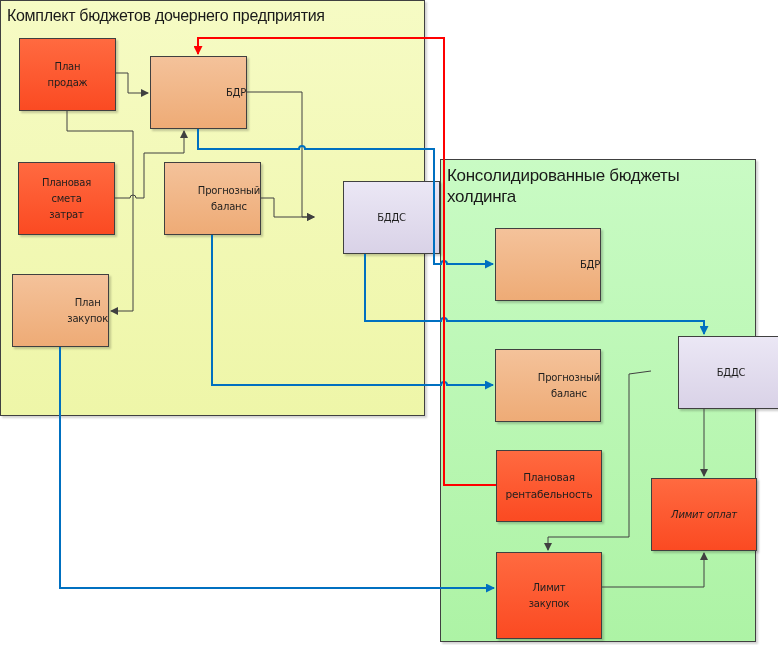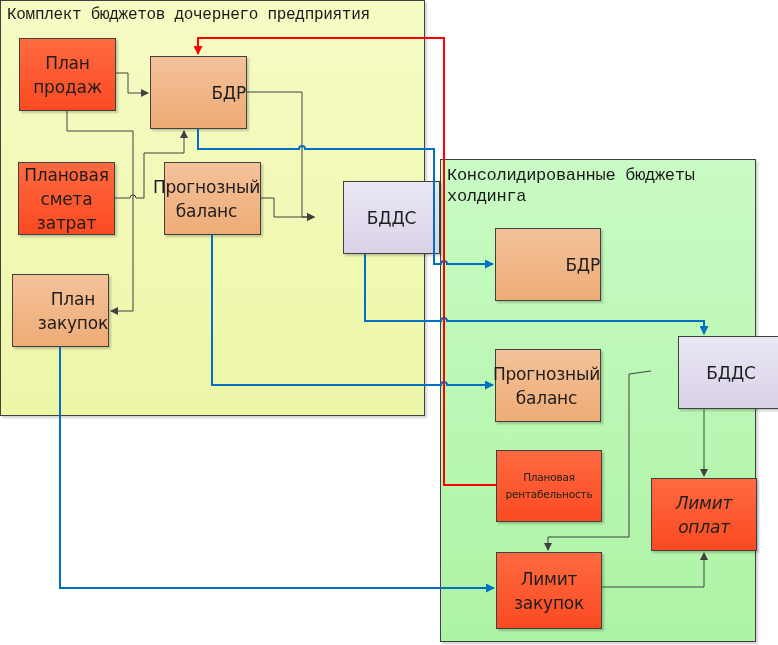--- a/index.html
+++ b/index.html
@@ -3,25 +3,25 @@
 <meta charset="utf-8">
 <style>
   html, body { margin: 0; padding: 0; background: #ffffff; }
   body { width: 778px; height: 645px; position: relative; overflow: hidden;
          font-family: "DejaVu Sans", "Liberation Sans", sans-serif; }
   .container { position: absolute; border: 1px solid #404040; box-shadow: 2px 2px 2px rgba(0,0,0,0.18); box-sizing: border-box; }
   .container.yellow { left: 0; top: 0; width: 425px; height: 416px;
     background: linear-gradient(#f6fbc4, #eef6a8); }
   .container.green { left: 440px; top: 159px; width: 316px; height: 483px;
     background: linear-gradient(#c9fbc4, #adf3a5); }
-  .container-title { position: absolute; left: 6px; top: 4px; font-size: 16px; color: #1a1a1a; line-height: 21px; font-family: Liberation Mono, monospace; letter-spacing: -0.3px; }
+  .container-title { position: absolute; left: 6px; top: 4px; font-size: 16px; color: #1a1a1a; line-height: 21px; font-family: Liberation Sans, sans-serif; letter-spacing: -0.3px; }
   .green .container-title { font-size: 17px; top: 5px; line-height: 21px; width: 290px; }
   .node { position: absolute; box-sizing: border-box; border: 1px solid #404040;
     display: flex; align-items: center; justify-content: center; text-align: center;
-    font-size: 17px; color: #1e1e1e; line-height: 24px; box-shadow: 2px 2px 2px rgba(0,0,0,0.2);
+    font-size: 10px; color: #1e1e1e; line-height: 16px; box-shadow: 2px 2px 2px rgba(0,0,0,0.2);
     font-family: "DejaVu Sans", sans-serif; letter-spacing: -0.2px; }
   .node.red { background: linear-gradient(#ff6a40, #fb4a22); }
   .node.orange { background: linear-gradient(#f4c29a, #eeab76); justify-content: flex-end; }
   .node.lavender { background: linear-gradient(#ebe7f5, #d9d2e7); margin-left: 27px; }
   .node.small-text { font-size: 10.5px; line-height: 17px; }
   svg.connectors { position: absolute; left: 0; top: 0; width: 778px; height: 645px; pointer-events: none; }
 </style>
 </head>
 <body>
 
@@ -66,21 +66,21 @@
   <span style="white-space:pre-line">Прогнозный
 баланс</span>
 </div>
 <div class="node red small-text" style="left:496px;top:450px;width:106px;height:72px;">
   <span style="white-space:pre-line">Плановая
 рентабельность</span>
 </div>
 <div class="node red" style="left:651px;top:478px;width:106px;height:73px;font-style:italic;">
   <span style="white-space:pre-line">Лимит оплат</span>
 </div>
-<div class="node red" style="left:496px;top:552px;width:106px;height:77px;">
+<div class="node red" style="left:496px;top:552px;width:106px;height:87px;">
   <span style="white-space:pre-line">Лимит
 закупок</span>
 </div>
 
 <svg class="connectors" viewBox="0 0 778 645">
   <defs>
     <marker id="arrDark" markerWidth="8" markerHeight="8" refX="7" refY="4" orient="auto" markerUnits="userSpaceOnUse">
       <path d="M0,0 L8,4 L0,8 z" fill="#404040"></path>
     </marker>
     <marker id="arrBlue" markerWidth="9" markerHeight="9" refX="8" refY="4.5" orient="auto" markerUnits="userSpaceOnUse">

